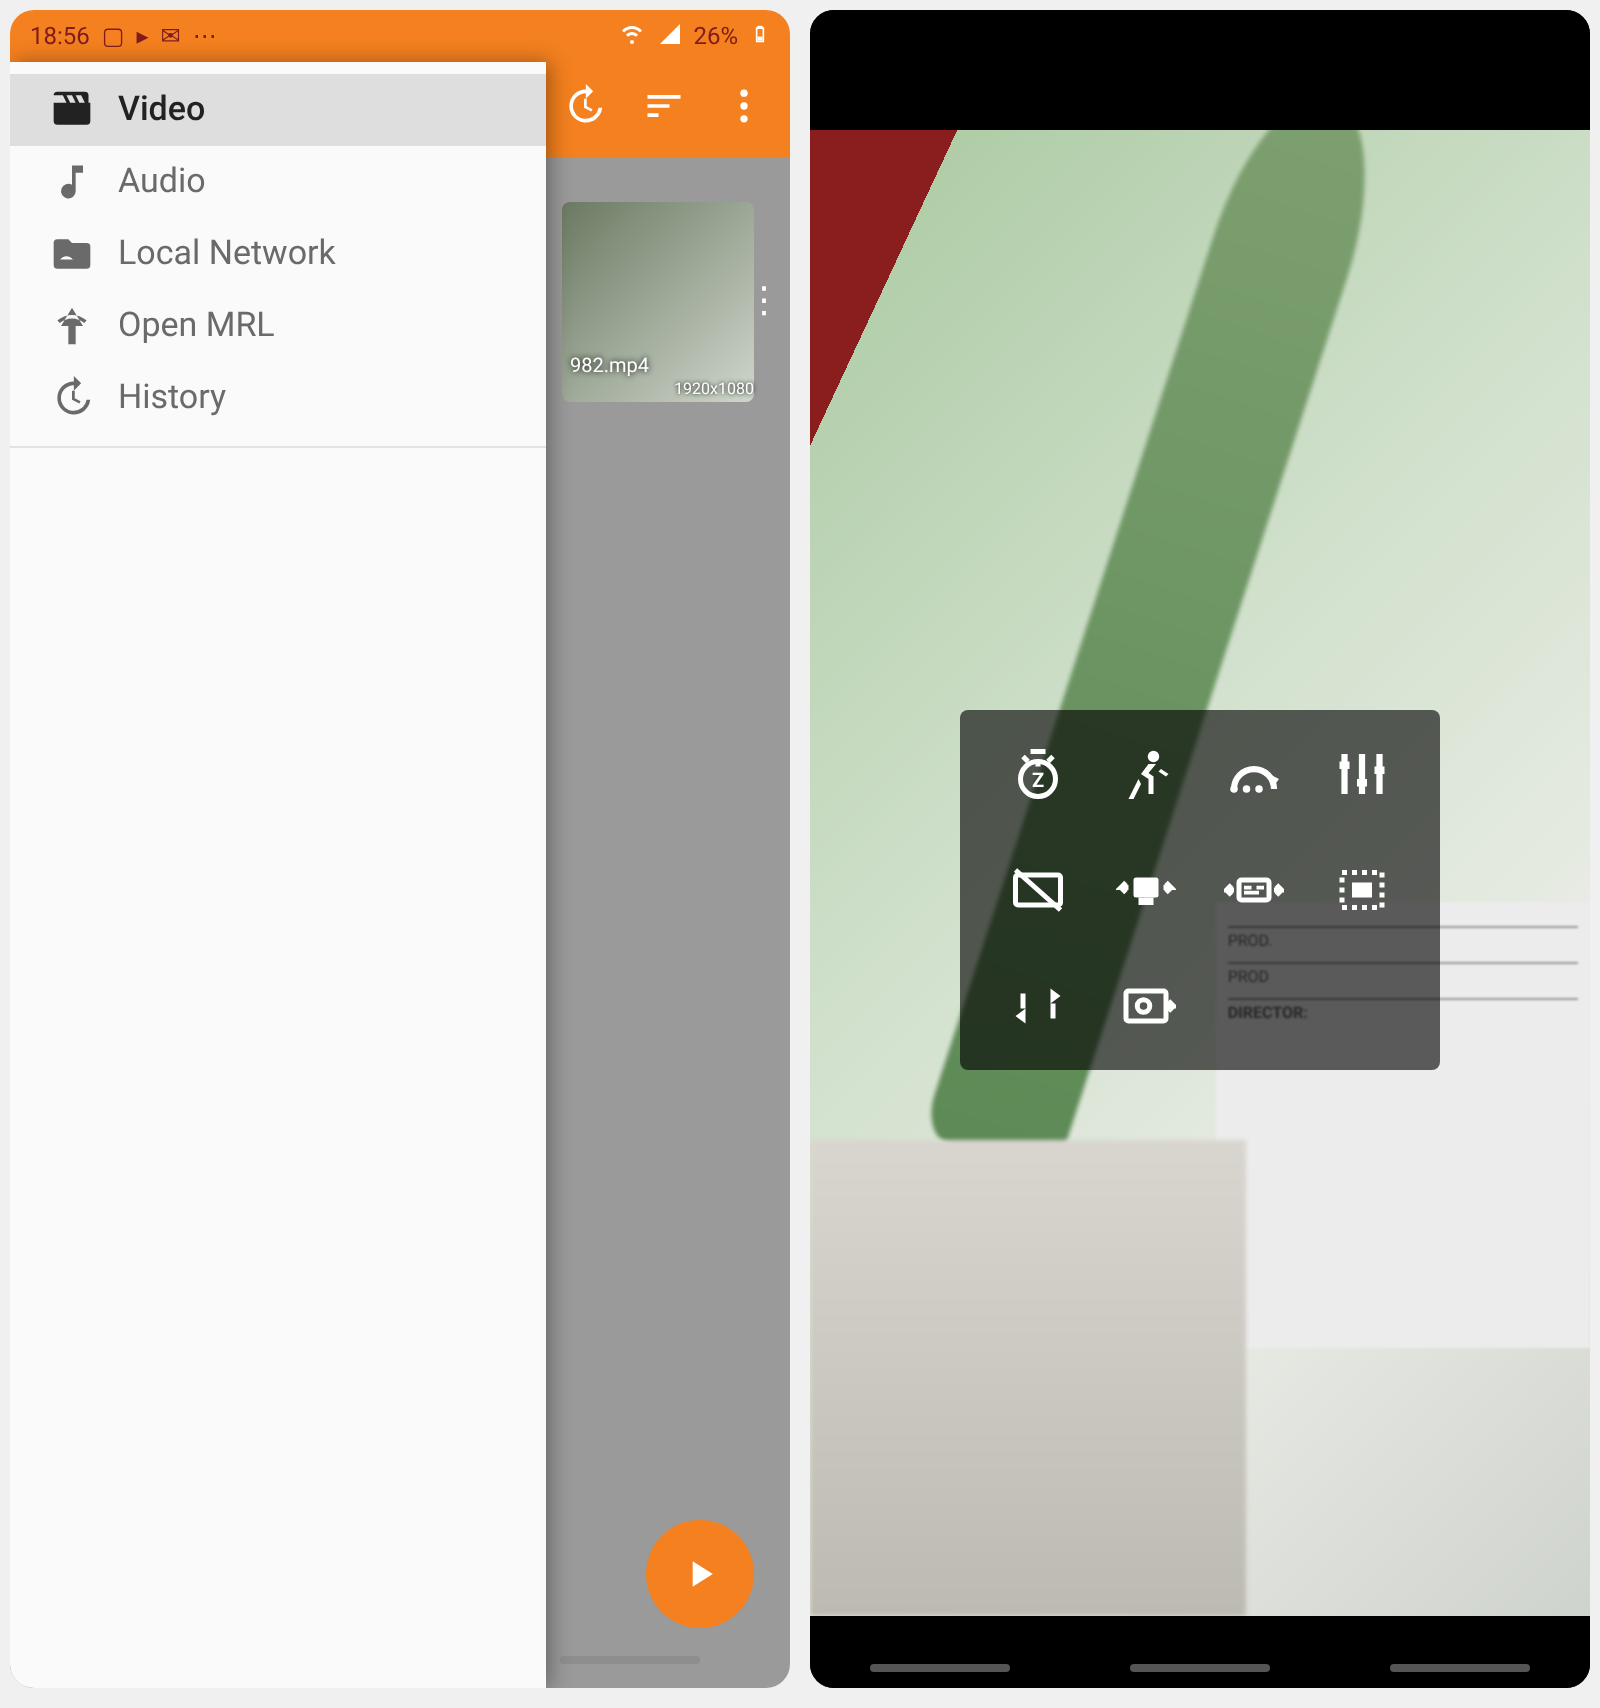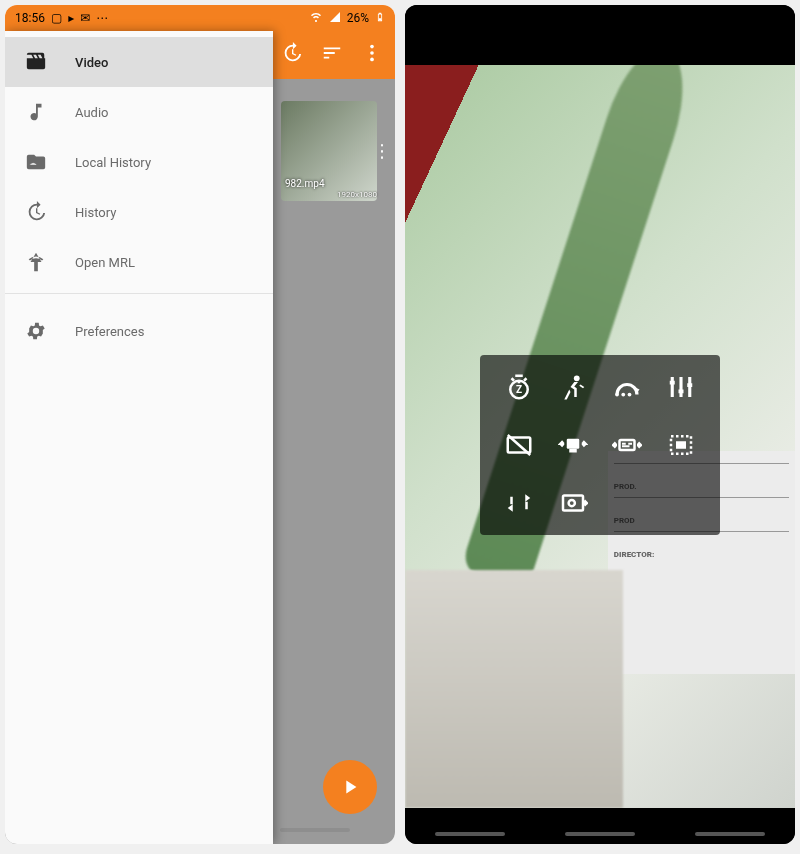--- a/index.html
+++ b/index.html
@@ -26,21 +26,21 @@
     overflow: hidden;
     background: #000;
   }
   
   .left-screen { background: #fff; }
   .statusbar {
     height: 26px;
     background: #f4801f;
     display: flex;
     align-items: center;
-    color: #000000;
+    color: #7f1d1d;
     font-size: 12px;
     padding: 0 10px;
   }
   .statusbar .left-icons, .statusbar .right-icons {
     display: flex; align-items: center; gap: 6px;
   }
   .statusbar .spacer { flex: 1; }
   .appbar {
     height: 48px;
     background: #f4801f;
@@ -96,22 +96,22 @@
     width: 268px;
     background:#fafafa;
     box-shadow: 2px 0 10px rgba(0,0,0,.35);
     z-index: 5;
     display:flex; flex-direction:column;
   }
   .drawer .section { padding-top:6px; }
   .drawer .divider { height:1px; background:#e2e2e2; margin:6px 0; }
   .drawer-item {
     display:flex; align-items:center;
-    height:50px; padding:0 20px; gap:28px;
-    font-size:13px; color:#6a6a6a;
+    height:36px; padding:0 20px; gap:12px;
+    font-size:17px; color:#6a6a6a;
     cursor:pointer;
   }
   .drawer-item.selected { background:#dedede; color:#222; font-weight:500; }
   .drawer-item .d-icon { width:22px; height:22px; display:flex; align-items:center; justify-content:center; fill:#6a6a6a; }
   .drawer-item.selected .d-icon { fill:#222; }
   
   .right-screen { background:#000; display:flex; flex-direction:column; }
   .right-screen .topbar, .right-screen .botbar { height:60px; background:#000; }
   .video-frame {
     flex:1;
@@ -133,21 +133,21 @@
     background: linear-gradient(#d8d6cf,#bdbab1);
     filter: blur(1px);
   }
   .clapper {
     position:absolute; right:0; bottom:18%; width:48%; height:30%;
     background:#ececec;
     filter: blur(0.5px);
     font-size:8px; color:#666;
     padding:6px;
   }
-  .clapper .line { border-top:1px solid #999; margin-top:6px; padding-top:18px;font-weight:bold; }
+  .clapper .line { border-top:1px solid #999; margin-top:6px; padding-top:2px; }
   .overlay {
     position:absolute;
     left:50%; top:39%;
     transform:translate(-50%,0);
     width:240px;
     background:rgba(0,0,0,.62);
     border-radius:4px;
     padding:14px 12px 14px 12px;
     display:grid;
     grid-template-columns: repeat(4, 1fr);
@@ -259,49 +259,41 @@
           </span>
           <span>Audio</span>
         </div>
         <div class="drawer-item">
           <span class="d-icon">
             <svg viewBox="0 0 24 24">
                 <path d="M10 4H4a2 2 0 0 0-2 2v12a2 2 0 0 0 2 2h16a2 2 0 0 0 2-2V8a2 2 0 0 0-2-2h-8l-2-2z"></path>
                 <path fill="#fafafa" d="M5 15c2-3 6-3 8 0" stroke="#6a6a6a" stroke-width="1"></path>
               </svg>
           </span>
-          <span>Local History</span>
+          <span>Local Network</span>
         </div>
         <div class="drawer-item">
           <span class="d-icon">
             <svg viewBox="0 0 24 24">
+                <path d="M12 2 6 12h4v10h4V12h4L12 2zM4 9a12 12 0 0 1 16 0l-1.4 1.4a10 10 0 0 0-13.2 0L4 9z"></path>
+              </svg>
+          </span>
+          <span>Open MRL</span>
+        </div>
+        <div class="drawer-item">
+          <span class="d-icon">
+            <svg viewBox="0 0 24 24">
                 <path d="M13 3a9 9 0 1 0 8.94 10H19.9A7 7 0 1 1 13 5v3l4-4-4-4v3zM12 8v5l4 2 .7-1.2-3.2-1.6V8H12z"></path>
               </svg>
           </span>
           <span>History</span>
-        </div>
-        <div class="drawer-item">
-          <span class="d-icon">
-            <svg viewBox="0 0 24 24">
-                <path d="M12 2 6 12h4v10h4V12h4L12 2zM4 9a12 12 0 0 1 16 0l-1.4 1.4a10 10 0 0 0-13.2 0L4 9z"></path>
-              </svg>
-          </span>
-          <span>Open MRL</span>
         </div>
       </div>
       <div class="divider"></div>
       <div class="section">
-        <div class="drawer-item">
-          <span class="d-icon">
-            <svg viewBox="0 0 24 24">
-                <path d="M19.4 13a7.7 7.7 0 0 0 .1-1 7.7 7.7 0 0 0-.1-1l2.1-1.6-2-3.5-2.5 1a7.6 7.6 0 0 0-1.7-1L15 3h-4l-.3 2.9a7.6 7.6 0 0 0-1.7 1l-2.5-1-2 3.5L4.6 11a7.7 7.7 0 0 0-.1 1 7.7 7.7 0 0 0 .1 1l-2.1 1.6 2 3.5 2.5-1a7.6 7.6 0 0 0 1.7 1L9 21h4l.3-2.9a7.6 7.6 0 0 0 1.7-1l2.5 1 2-3.5L19.4 13zM12 15.5A3.5 3.5 0 1 1 15.5 12 3.5 3.5 0 0 1 12 15.5z"></path>
-              </svg>
-          </span>
-          <span>Preferences</span>
-        </div>
       </div>
     </div>
   </div>
 
   <div class="screen right-screen">
     <div class="topbar"></div>
     <div class="video-frame">
       <div class="leaf"></div>
       <div class="clapper">
         <div class="line"><span>PROD.</span></div>

